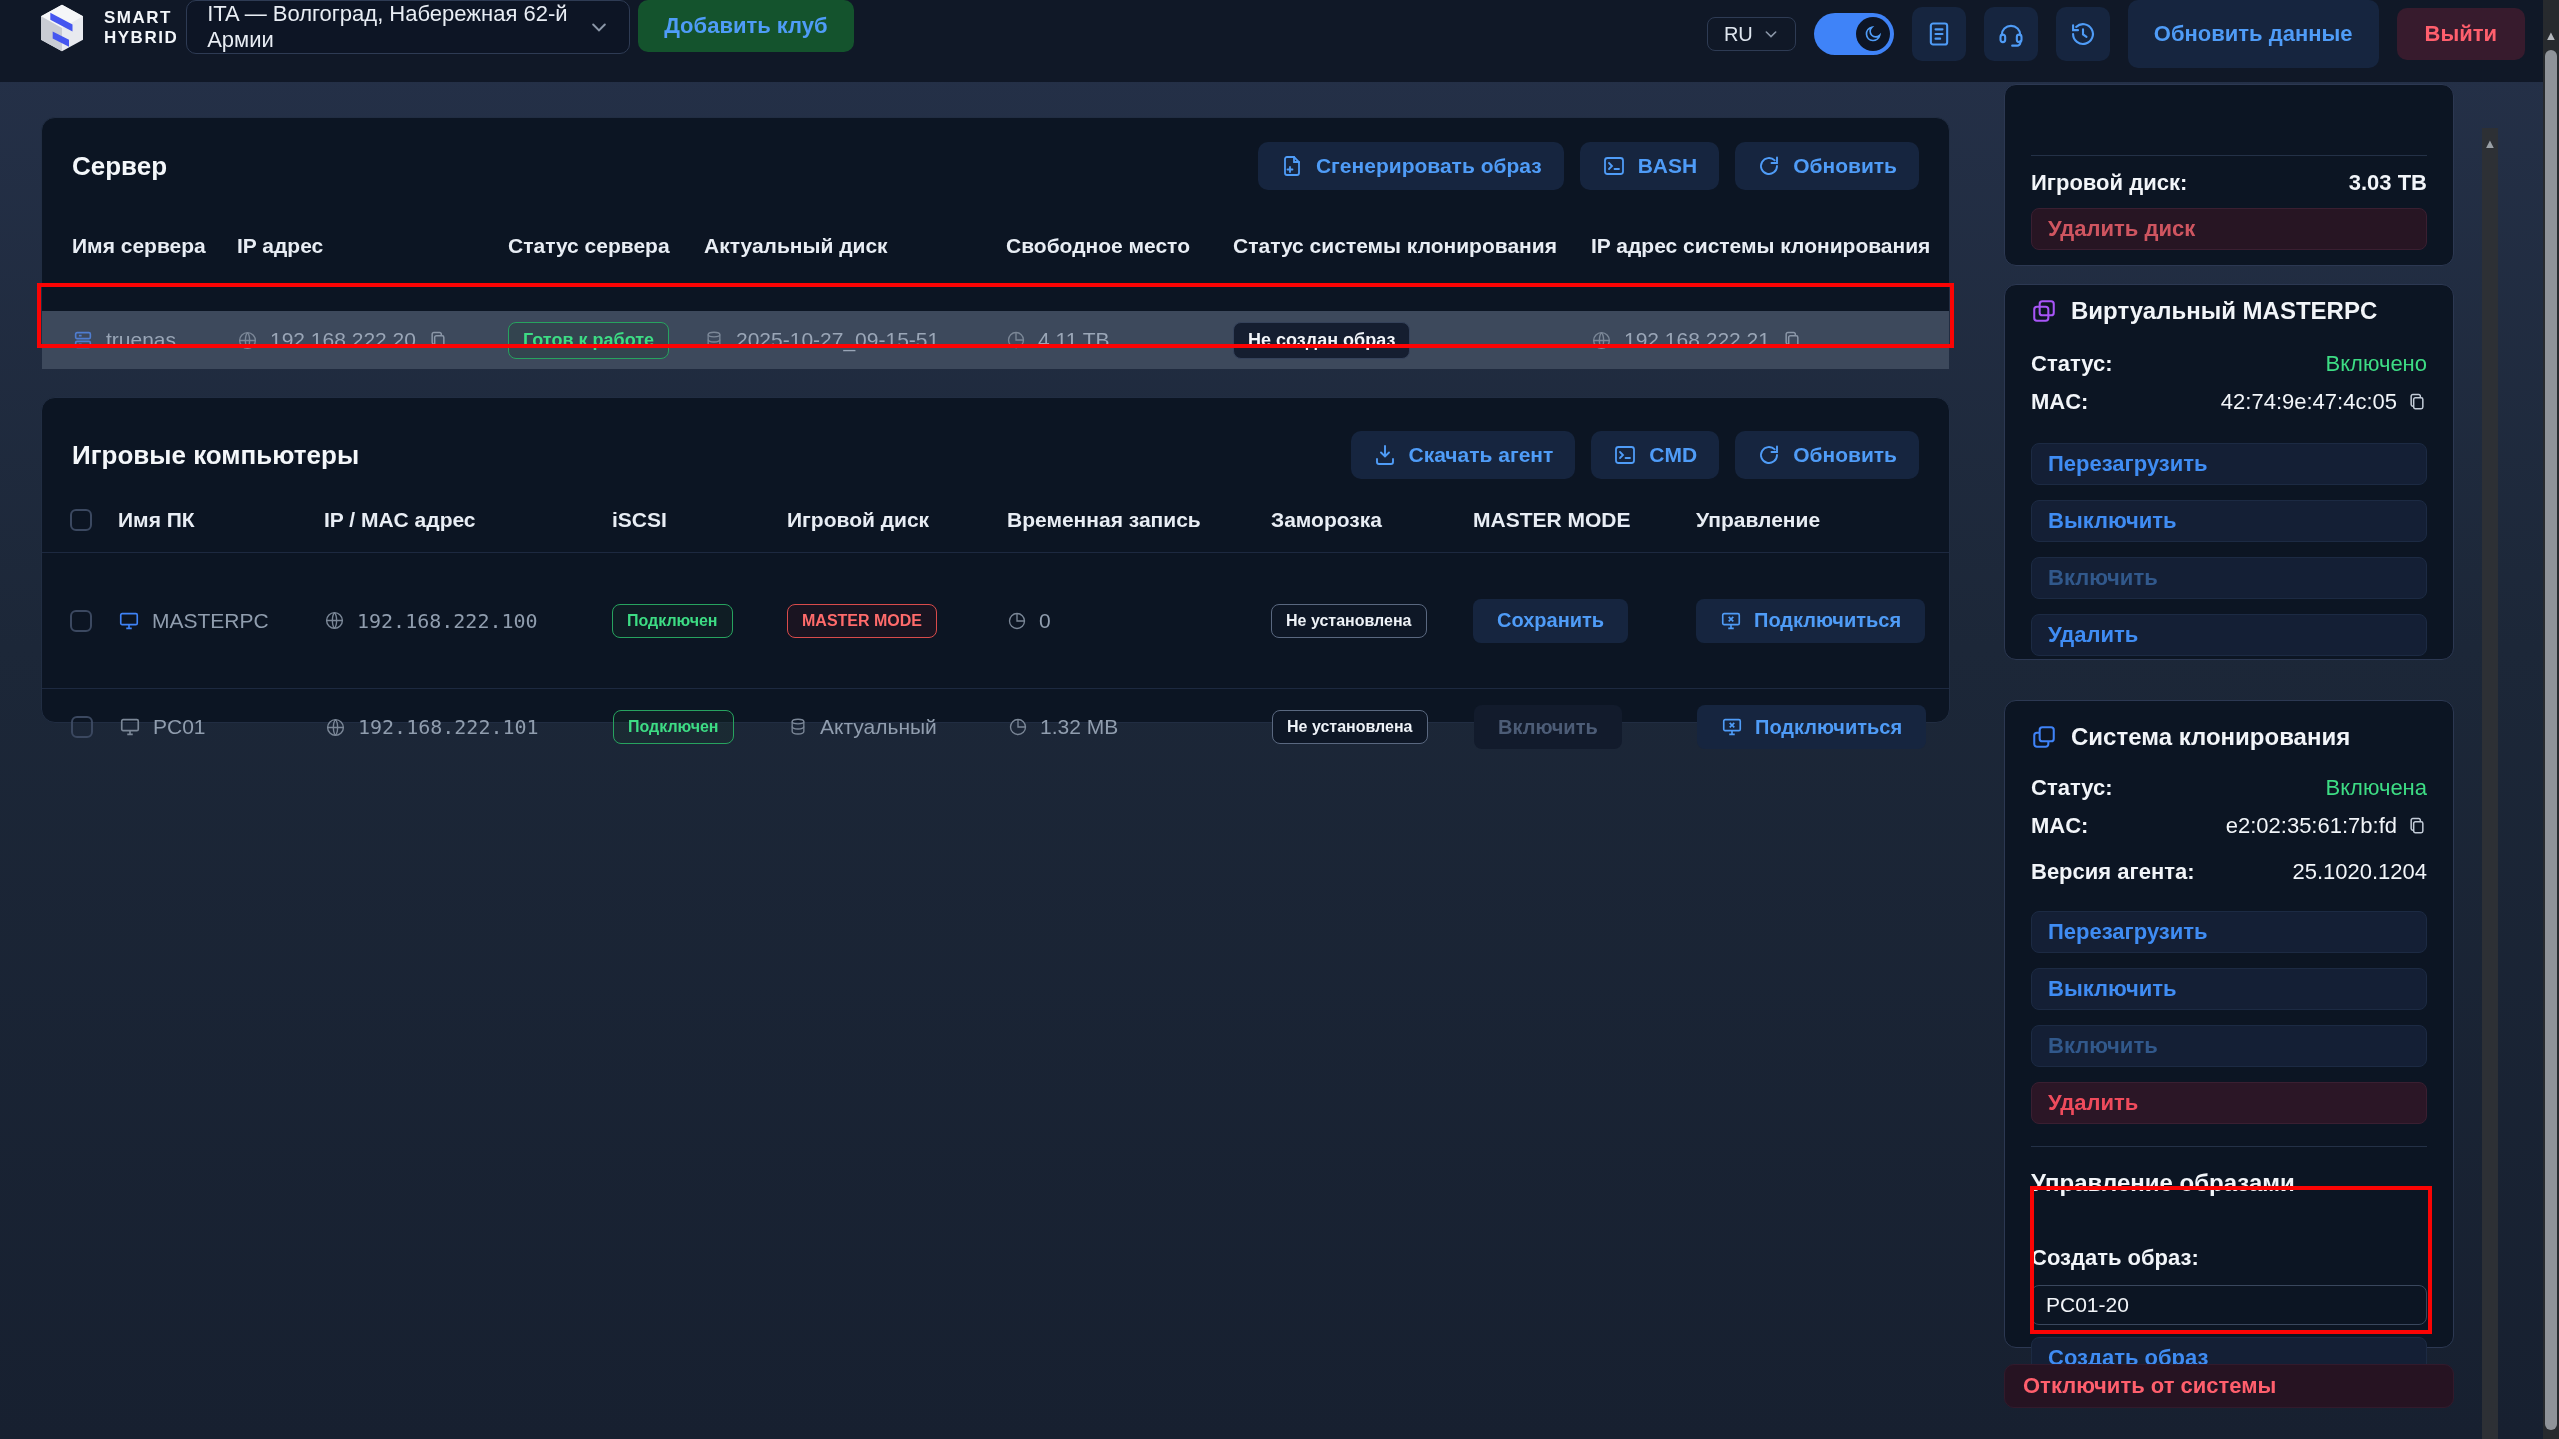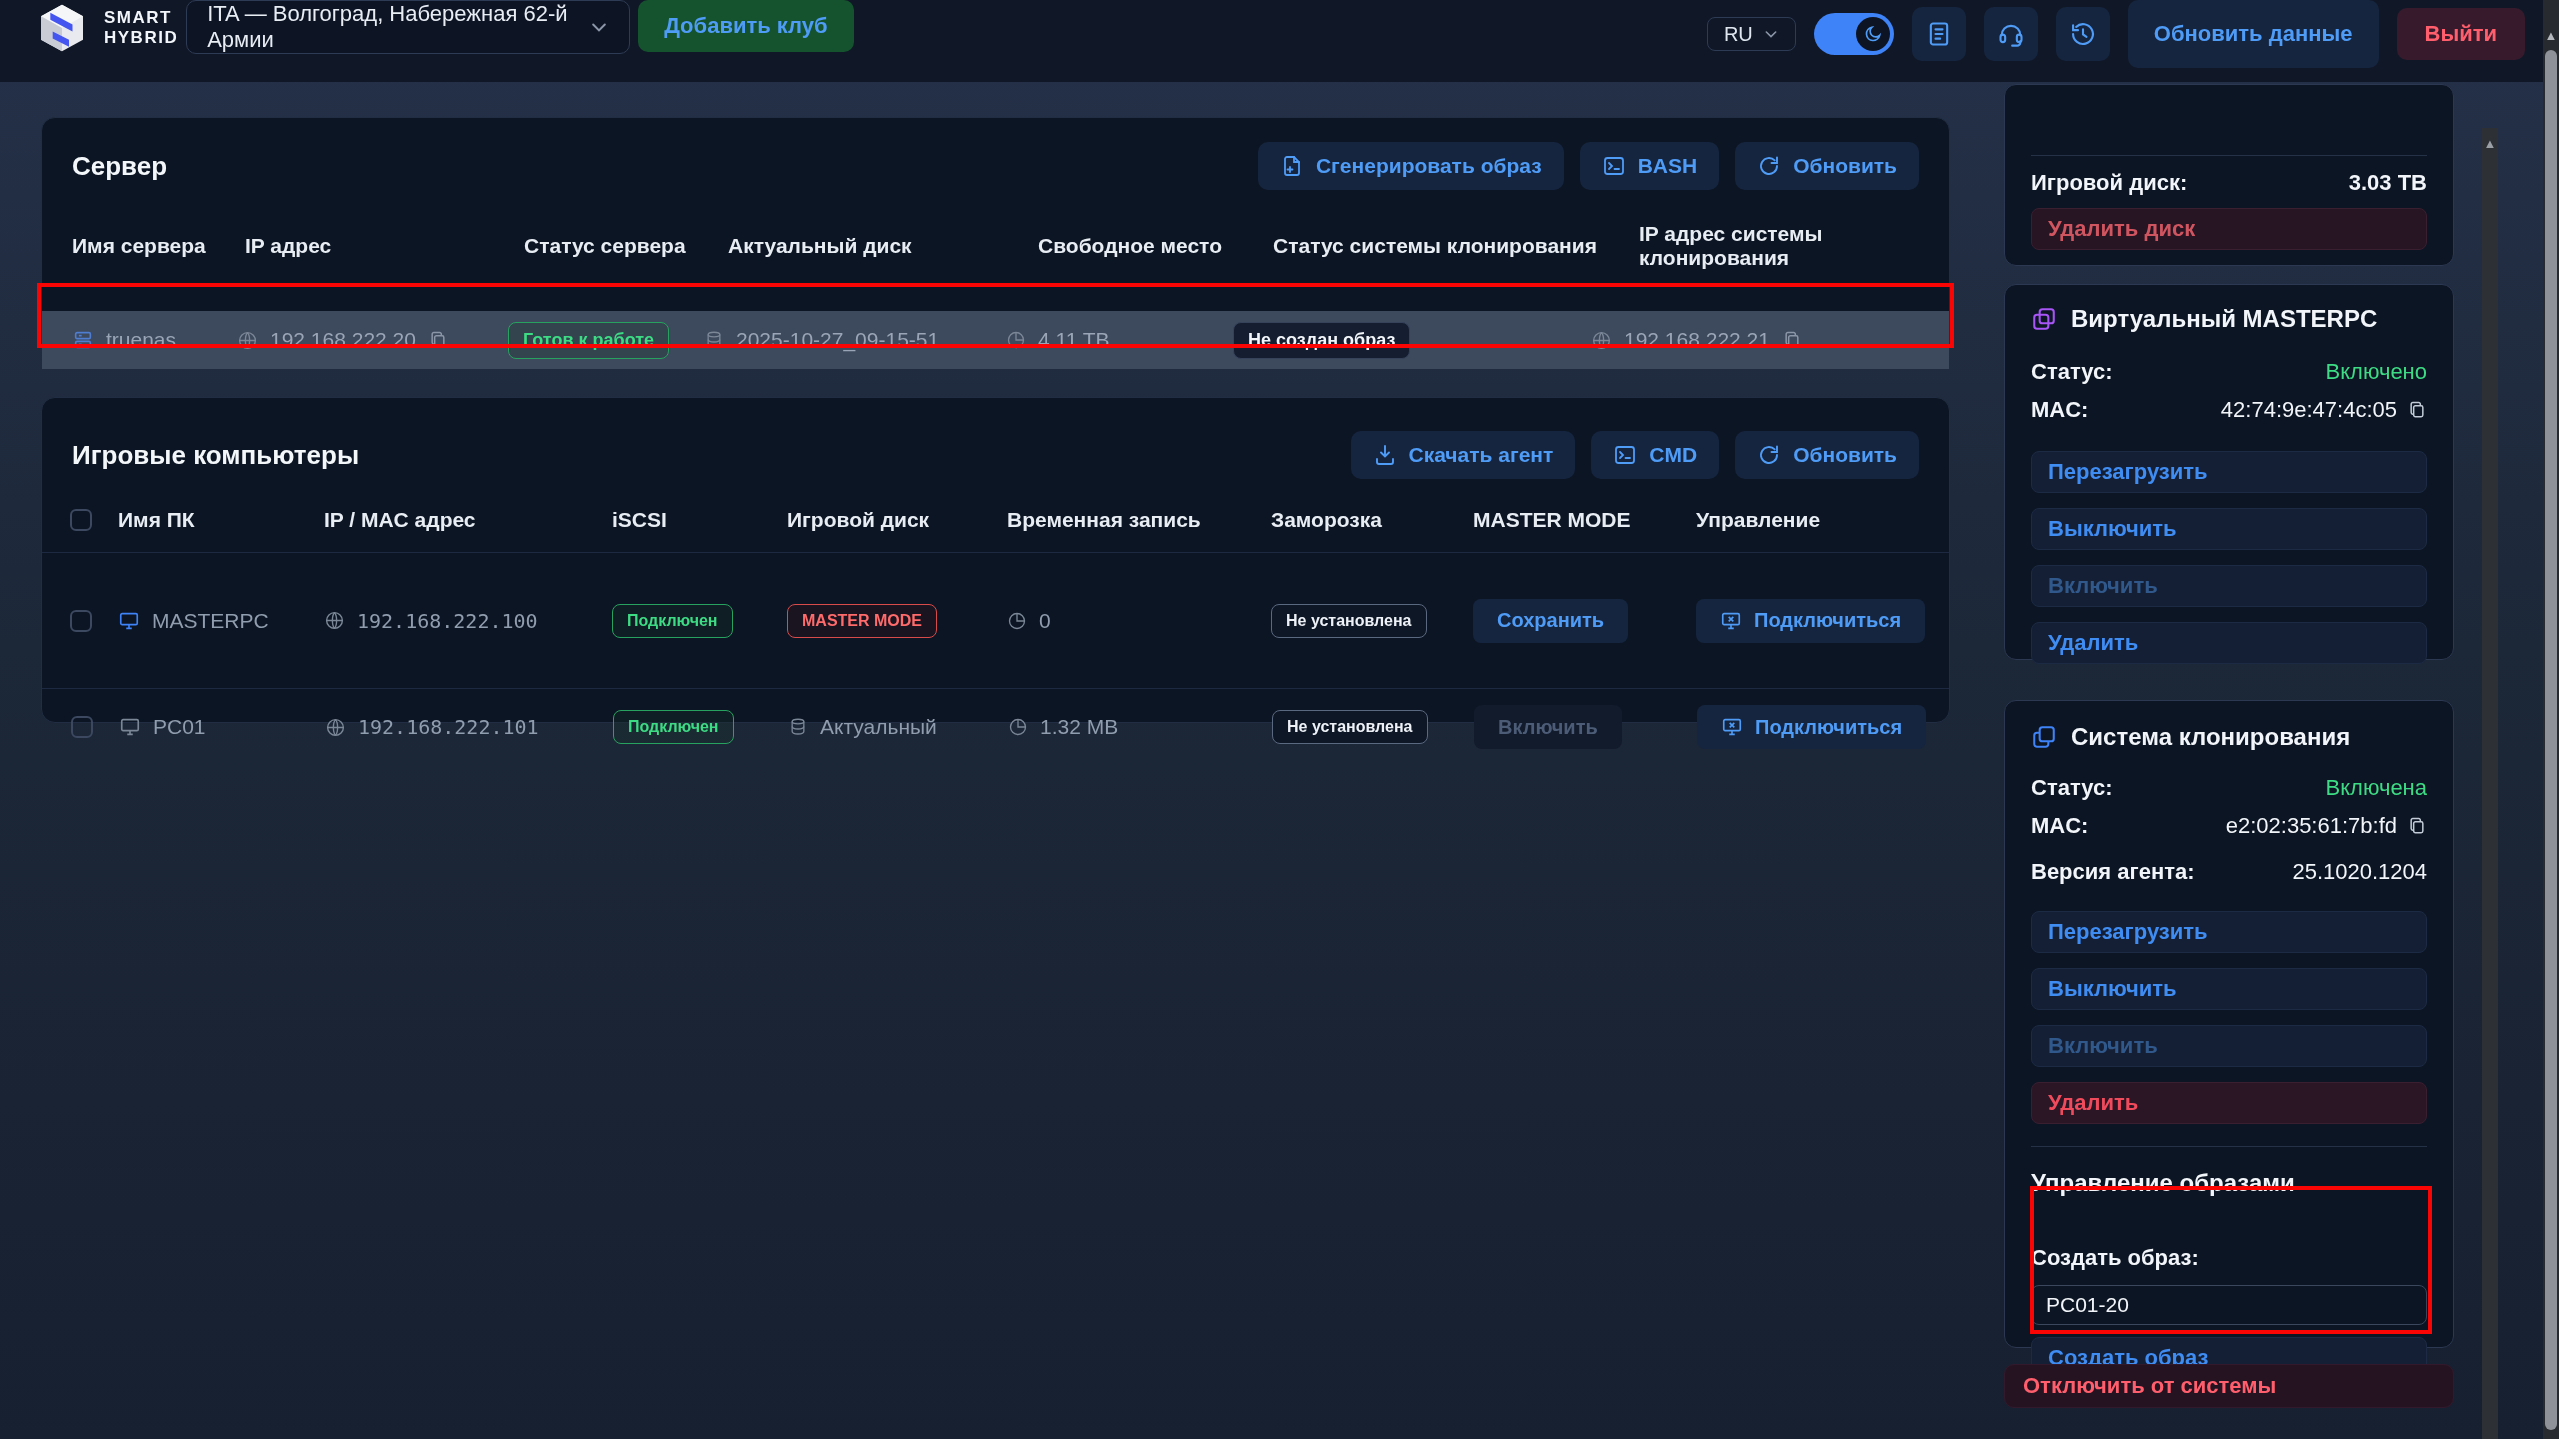--- a/index.html
+++ b/index.html
@@ -59,21 +59,21 @@
   .card-title { font-size:26px; font-weight:bold; color:#f4f7fa; }
   .head-buttons { margin-left:auto; display:flex; gap:16px; }
   .tbl-btn { height:48px; padding:0 22px; font-size:21px; }
 
   .tbl-header { display:grid; align-items:center; font-size:21px; font-weight:bold; color:#e8edf4; }
   .tbl-row { display:grid; align-items:center; font-size:21px; color:#909dae;margin-top:29px; }
   .cell { display:flex; align-items:center; gap:12px; padding-right:14px; }
 
   
   .srv-cols { grid-template-columns:165px 271px 196px 302px 227px 358px 1fr; padding:0 0 0 30px; }
-  #server-header { margin-top:20px; height:72px;gap:8px; }
+  #server-header { margin-top:20px; height:72px; }
   #server-row { height:58px; background:#3d495c; color:#9aa6b7; }
 
   
   .cmp-cols { grid-template-columns:48px 206px 288px 175px 220px 264px 202px 223px 1fr; padding:0 0 0 28px; }
   #cmp-header { margin-top:8px; height:66px; border-bottom:1px solid #1d2940; }
   .cmp-row { height:77px; }
   .cmp-row + .cmp-row { border-top:1px solid #1d2940;padding-left:29px; }
 
   .checkbox { width:22px; height:22px; border:2px solid #3b4860; border-radius:6px; cursor:pointer; }
 
@@ -453,21 +453,21 @@
 <div class="side-card" style="top:84px; height:182px;">
   <div class="side-divider" style="margin-top:70px;"></div>
   <div class="kv" style="margin-top:14px;">
     <span class="k">Игровой диск:</span>
     <span class="v" style="font-weight:bold;">3.03 TB</span>
   </div>
   <button class="side-btn red" style="margin-top:12px; background:#271523; color:#cf5560;">Удалить диск</button>
 </div>
 
 <div class="side-card" style="top:284px; height:376px;">
-  <div class="side-title" style="margin-top:20px;">
+  <div class="side-title" style="margin-top:12px;">
     <svg width="26" height="26" viewBox="0 0 24 24" fill="none" stroke="#a855f7" stroke-width="1.9">
         <rect x="8" y="3" width="13" height="13" rx="2.5"></rect>
         <rect x="3" y="8" width="13" height="13" rx="2.5"></rect>
       </svg>
     <span>Виртуальный MASTERPC</span>
   </div>
   <div class="kv" style="margin-top:26px;">
     <span class="k">Статус:</span>
     <span class="v green">Включено</span>
   </div>

